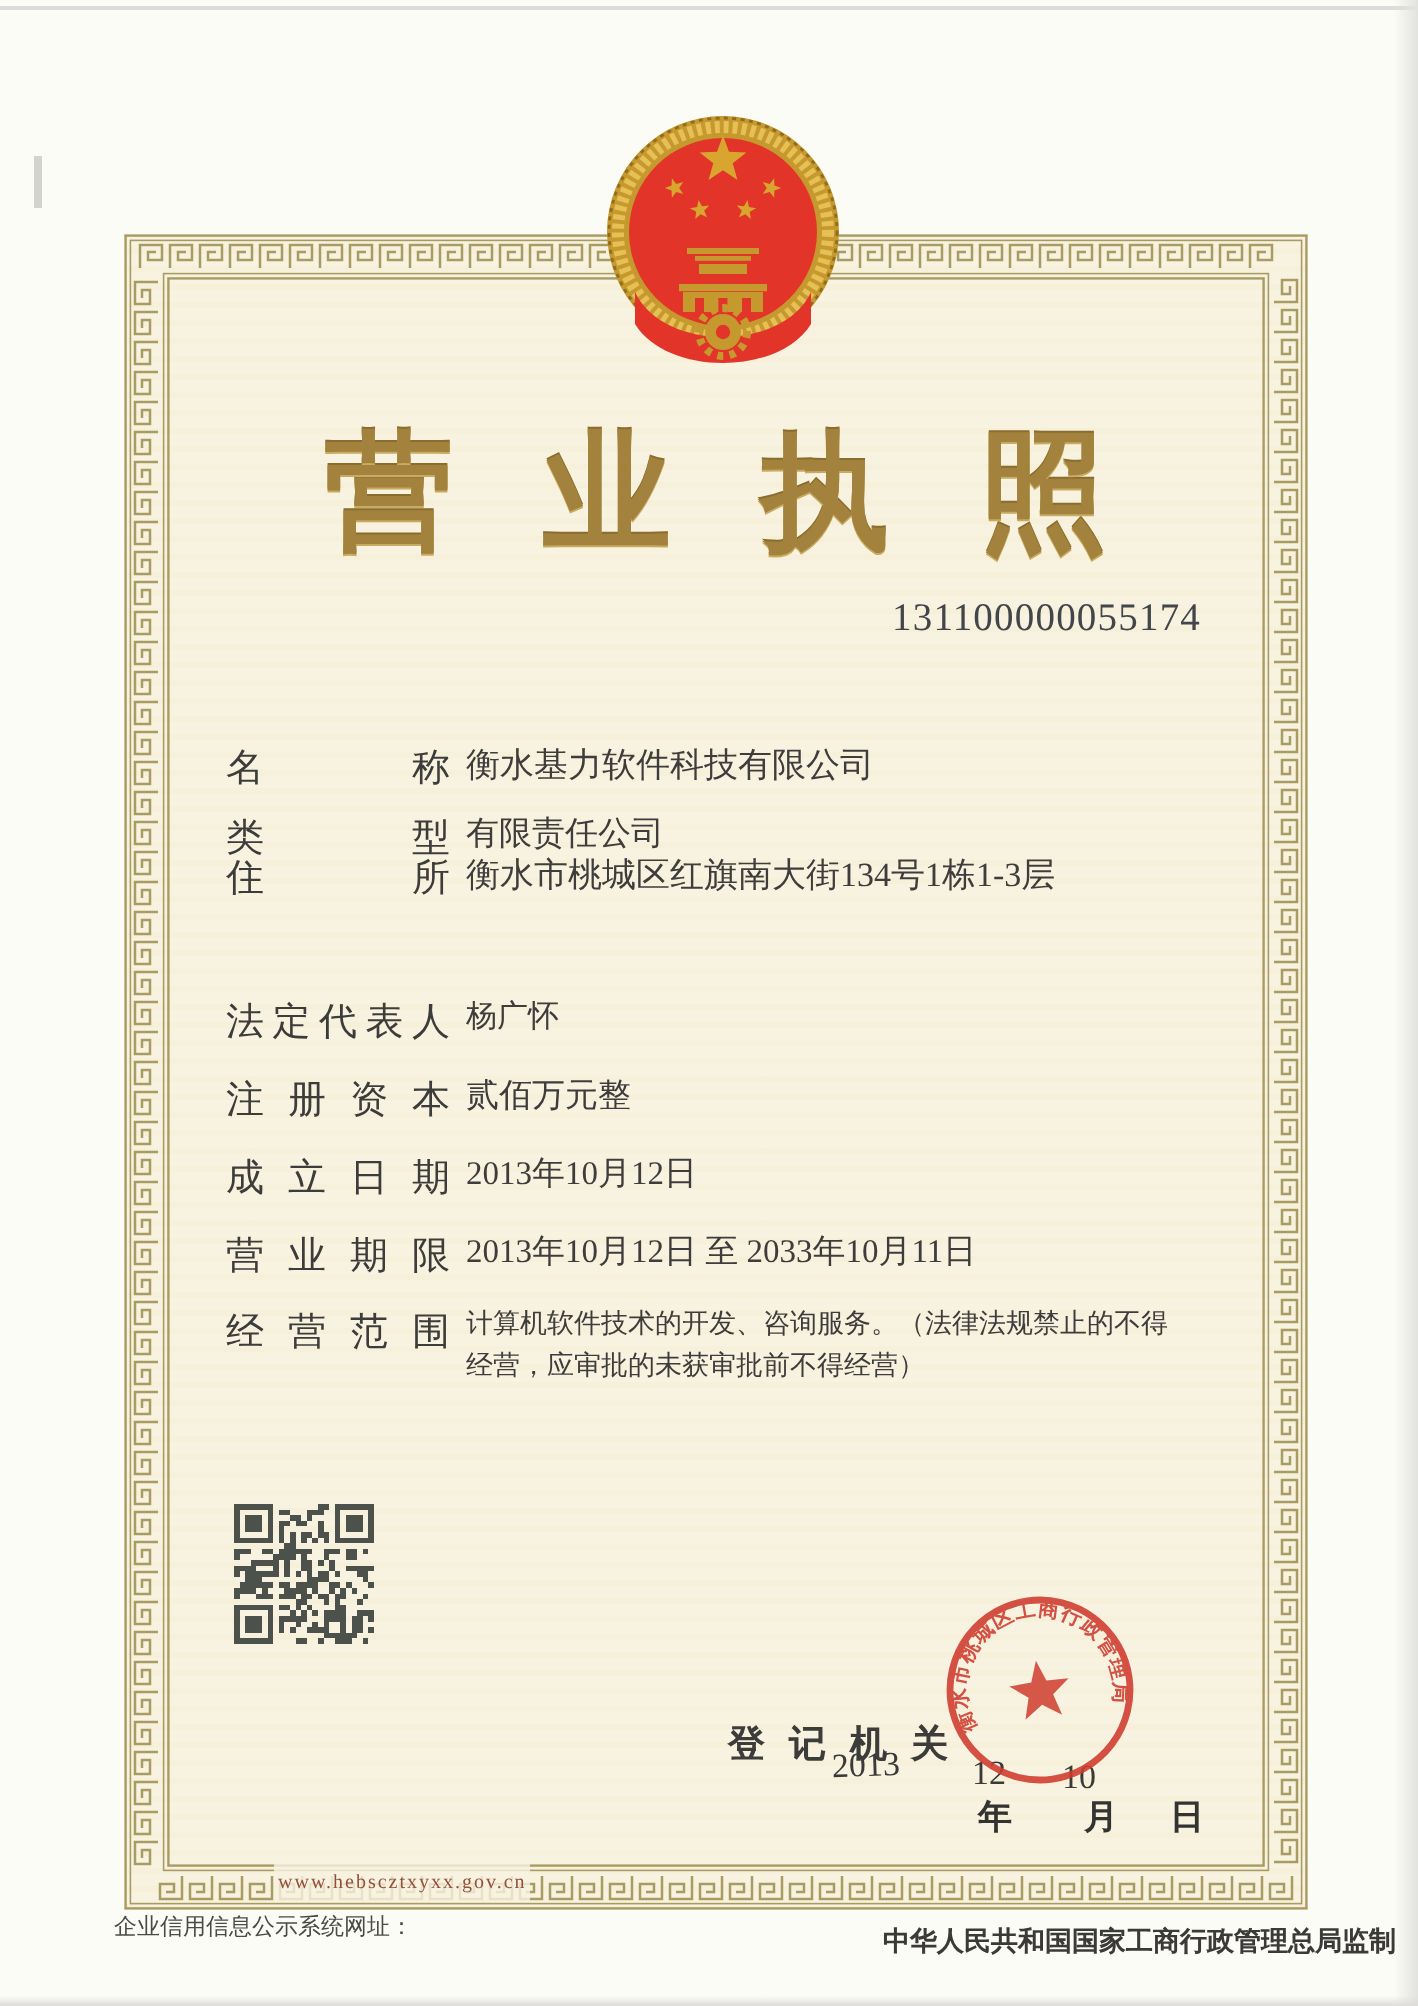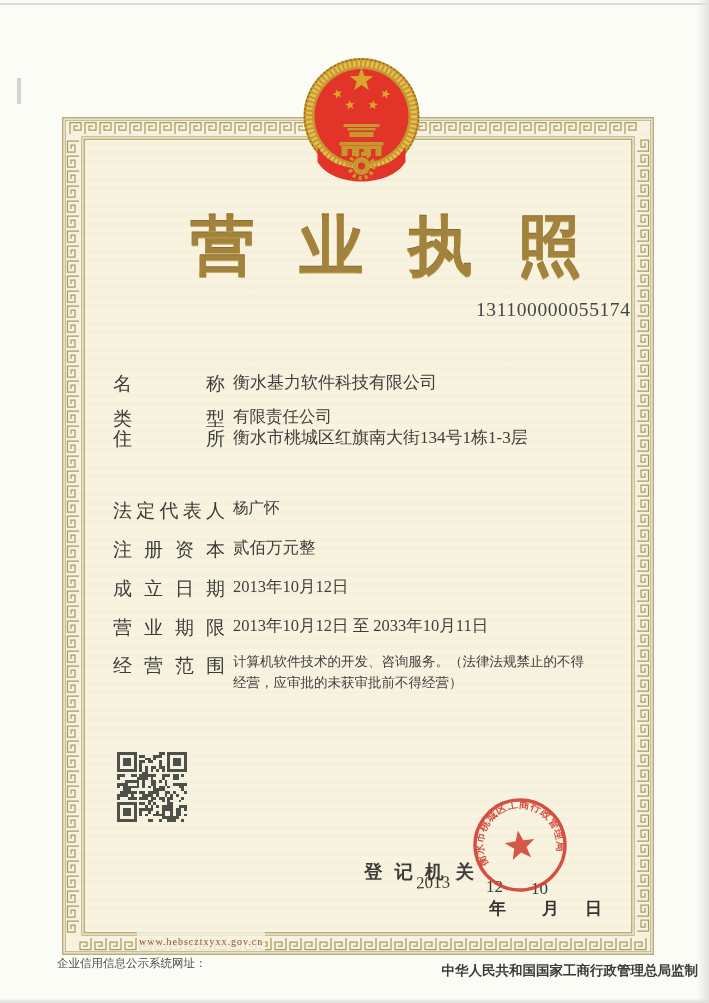--- a/index.html
+++ b/index.html
@@ -18,26 +18,26 @@
   
   .paper{left:62px;top:117px;width:592px;height:838px;background:#f8f3e1;
        background-image:repeating-linear-gradient(0deg,rgba(233,219,170,.10) 0 3px,rgba(0,0,0,0) 3px 9px);}
   .frame-svg{left:62px;top:117px;width:592px;height:838px;}
 
   .emblem{left:299px;top:50px;width:125px;height:144px;}
 
   .title{left:62px;top:203px;width:592px;text-align:center;
        font-size:64px;font-weight:bold;letter-spacing:45px;text-indent:45px;
        color:#a2823c;font-family:"Liberation Serif",serif;
-       text-shadow:0 1px 0 #c8ab60, 0 -1px 0 #8a6d2c;margin-left:28px;}
+       text-shadow:0 1px 0 #c8ab60, 0 -1px 0 #8a6d2c;}
 
   .reg-row{left:0;top:297px;width:709px;height:30px;}
   .reg-label{position:absolute;left:328px;top:2px;font-size:20px;font-weight:bold;
        letter-spacing:21px;color:#3c3c3a;}
-  .reg-number{position:absolute;left:476px;top:2px;font-size:19.5px;letter-spacing:.6px;
+  .reg-number{position:absolute;left:446px;top:2px;font-size:19.5px;letter-spacing:.6px;
        color:#42464a;font-family:"Liberation Serif",serif;text-align:center;}
 
   .row{left:0;width:709px;height:28px;}
   .f-label{position:absolute;left:113px;width:112px;font-size:19px;font-weight:normal;
        color:#3c3c3a;text-align:justify;text-align-last:justify;}
   .f-value{position:absolute;left:233px;width:380px;font-size:16.5px;color:#3e3d3b;
        font-family:Liberation Serif, serif;white-space:nowrap;}
   .f-value.scope{width:356px;font-size:13.5px;line-height:1.55;white-space:normal;top:-1px;}
 
   .registrar-label{left:364px;top:859px;font-size:18.5px;font-weight:bold;

